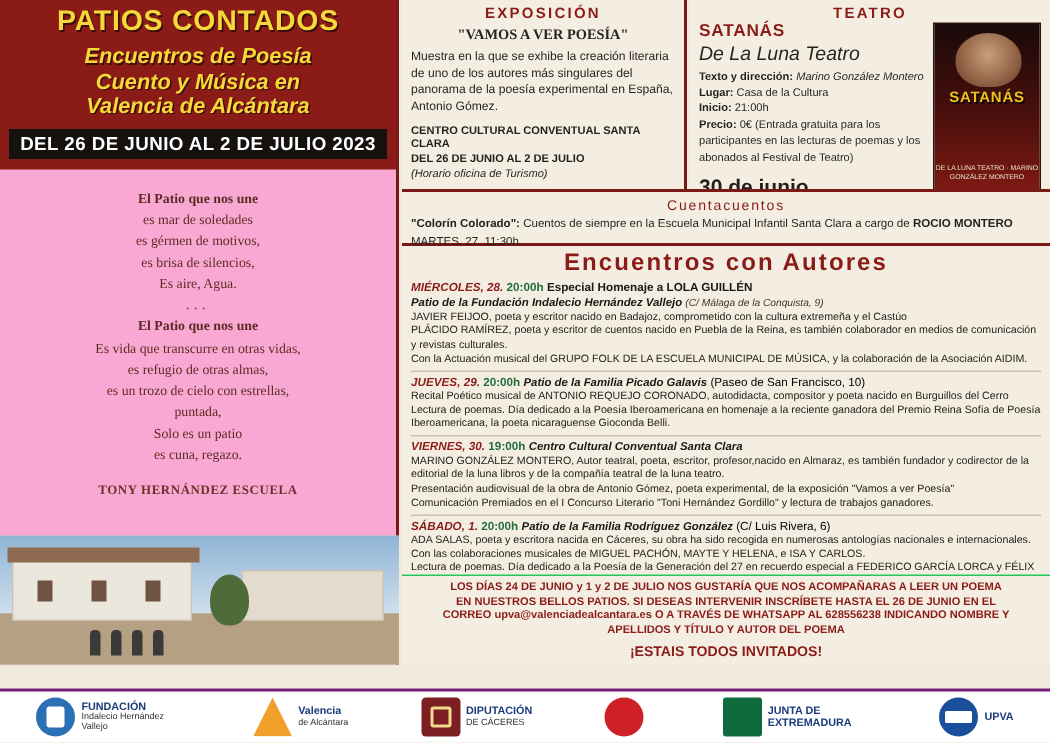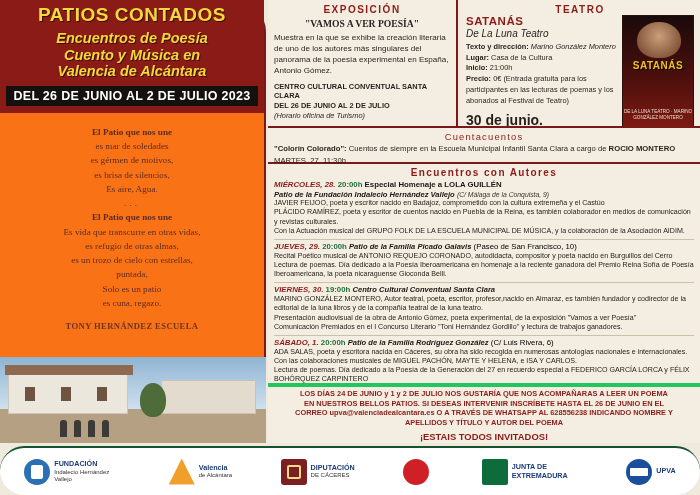--- a/index.html
+++ b/index.html
@@ -8,23 +8,22 @@
     width:700px; height:495px;
     font-family:"Liberation Sans", sans-serif;
     background:#f2ede4;
     overflow:hidden;
   }
   .poster { position:relative; width:700px; height:495px; background:#efe9de; }
 
   
   .left-col {
     position:absolute; left:0; top:0; width:266px; height:443px;
-    background:#f97316;
+    background:#f9a8d4;
     border-right:2px solid #7a1a18;
-    border-radius:32px;
   }
   .left-head {
     background:#8b1b17;
     padding:5px 6px 7px 6px;
     text-align:center;
   }
   .title-main {
     color:#f5d93a; font-weight:bold; font-size:19px; letter-spacing:0.5px;
     text-shadow:1px 1px 0 #3b0b09;
     line-height:1.05;
@@ -116,21 +115,21 @@
   .expo-venue {
     margin-top:5px; color:#241f1b; font-size:7.4px; font-weight:bold; line-height:1.3;
   }
   .expo-venue .nrm { font-weight:normal; font-style:italic; }
 
   .teatro-inner { display:flex; gap:4px; }
   .teatro-text { flex:1 1 auto; }
   .teatro-name {
     color:#8b1b17; font-weight:bold; font-size:11.5px; letter-spacing:0.5px;
   }
-  .teatro-co { font-style:italic; font-size:10px; color:#2a2420; margin-top:1px; }
+  .teatro-co { font-style:italic; font-size:13px; color:#2a2420; margin-top:1px; }
   .teatro-lines { margin-top:3px; font-size:7.4px; line-height:1.45; color:#241f1b; }
   .teatro-lines b { font-weight:bold; }
   .teatro-date { margin-top:6px; font-size:14px; font-weight:bold; color:#241f1b; }
   .poster-mini {
     width:72px; height:112px; flex:0 0 72px;
     background:linear-gradient(#1a0a0a,#4a0f0c 55%,#7d1a12);
     border:1px solid #2b1110; position:relative; overflow:hidden;
   }
   .poster-mini .pm-title {
     position:absolute; left:0; right:0; top:44px; text-align:center;
@@ -158,56 +157,55 @@
   }
   .cuenta .ln { font-size:7.7px; color:#241f1b; line-height:1.3; margin-top:2px; }
   .cuenta .ln b { font-weight:bold; }
 
   
   .enc {
     position:absolute; left:268px; top:164px; width:432px; height:279px;
     background:#f4eee2; padding:3px 6px 2px 6px;
   }
   .enc-title {
-    text-align:center; color:#8b1b17; font-weight:bold; font-size:10px; letter-spacing:1.4px;
+    text-align:center; color:#8b1b17; font-weight:bold; font-size:16px; letter-spacing:1.4px;
     margin-bottom:2px;
   }
   .ev { margin-bottom:3px; }
   .ev-head { font-size:7.8px; line-height:1.25; }
   .ev-date { color:#8b1b17; font-weight:bold; font-style:italic; }
   .ev-time { color:#1f6f3a; font-weight:bold; }
   .ev-headline { color:#1b1713; font-weight:bold; }
   .ev-place {
     font-size:7.6px; color:#1b1713; font-weight:bold; font-style:italic; line-height:1.25;
   }
   .ev-place .addr { font-weight:normal; font-style:italic; color:#3a332c; font-size:6.8px; }
   .ev-body { font-size:7.1px; color:#262119; line-height:1.3; }
   .ev-body b { font-weight:bold; }
   .hr-thin { border:0; border-top:1px solid #cdbfa8; margin:2px 0; }
 
   
   .foot-note {
     position:absolute; left:268px; top:383px; width:432px; height:60px;
     background:#f4eee2; padding:2px 6px;
-    border-top:4px solid #22c55e;
+    border-top:1px solid #22c55e;
   }
   .foot-note p {
     margin:0; font-size:7.4px; line-height:1.3; color:#8b1b17; font-weight:bold;
     text-align:center;
   }
   .foot-note .all {
     margin-top:3px; text-align:center; color:#8b1b17; font-weight:bold; font-size:9.4px;
   }
 
   
   .logos {
-    position:absolute; left:0; bottom:0; width:700px; height:49px;
+    position:absolute; left:0; bottom:0; width:700px; height:36px;
     background:#ffffff; display:flex; align-items:center; justify-content:space-around;
-    border-top:2px solid #14532d;
-    border-radius:25px;
+    border-top:2px solid #701a75;
   }
   .logo { display:flex; align-items:center; gap:4px; }
   .logo .mark { width:26px; height:26px; flex:0 0 26px; }
   .logo .lbl { font-size:6px; line-height:1.15; color:#333; max-width:66px; }
   .logo .lbl b { display:block; font-size:7.2px; color:#1b3b7a; }
 
   .m-fund { background:#2b6fb5; border-radius:50%; position:relative; }
   .m-fund:after{ content:""; position:absolute; left:7px; top:6px; width:12px; height:14px; background:#fff; border-radius:2px; }
   .m-val { background:#f0a02a; clip-path:polygon(50% 0,100% 100%,0 100%); }
   .m-dip { background:#7b1f22; border-radius:3px; position:relative; }

